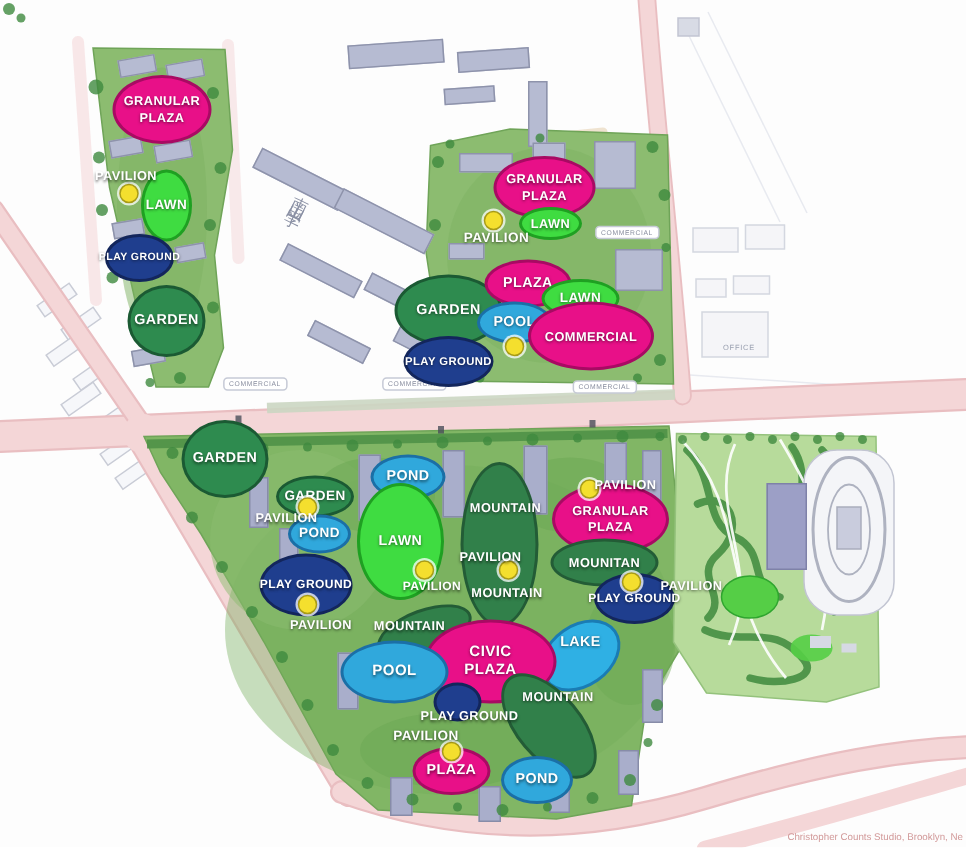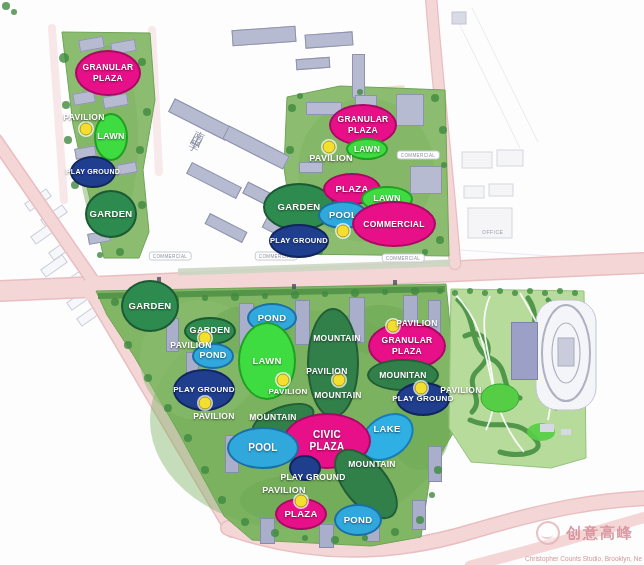--- a/index.html
+++ b/index.html
@@ -337,18 +337,14 @@
       <div class="dot" style="left: 301px; top: 501px; background: rgb(244, 223, 46);"></div>
       <div class="capsule" style="left: 170px; top: 256px;">COMMERCIAL</div>
       <div class="capsule" style="left: 276px; top: 256px;">COMMERCIAL</div>
       <div class="capsule" style="left: 403px; top: 258px;">COMMERCIAL</div>
       <div class="capsule" style="left: 418px; top: 155px;">COMMERCIAL</div>
       <div class="glyph" style="left: 157px; top: 277px;"></div>
       <div class="glyph" style="left: 292px; top: 284px;"></div>
       <div class="glyph" style="left: 393px; top: 280px;"></div>
     </div>
 
-  <div id="wm">
-    <div class="logo"></div>
-    <div class="brand">创意高峰</div>
-  </div>
   <div id="credit">Christopher Counts Studio, Brooklyn, Ne</div>
 </div>
 
 </body></html>

